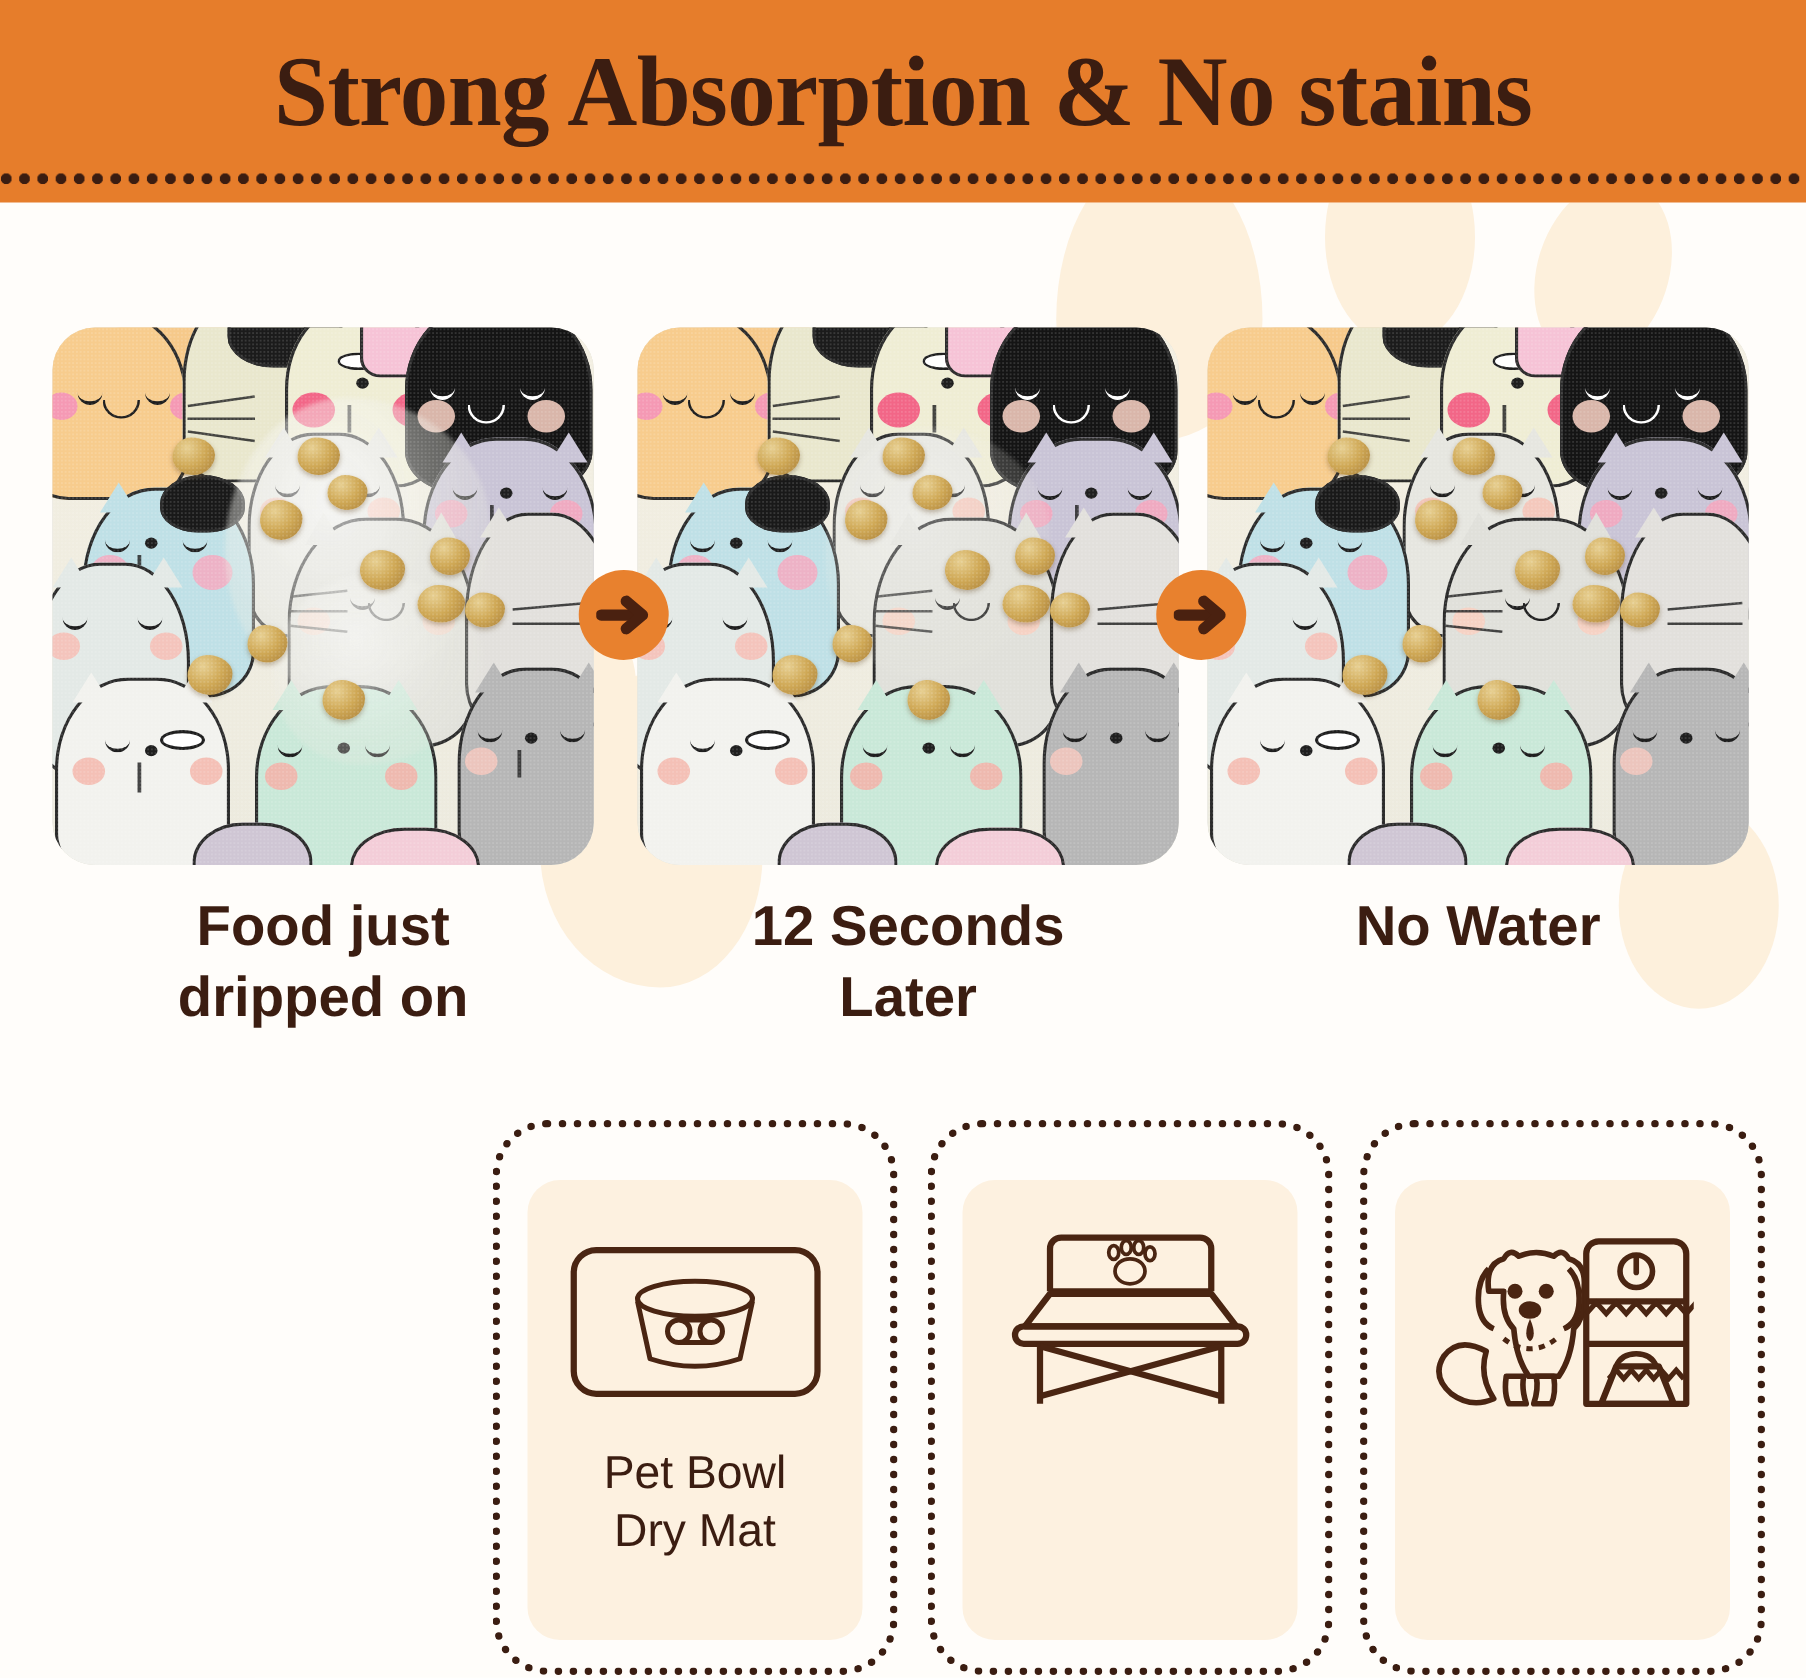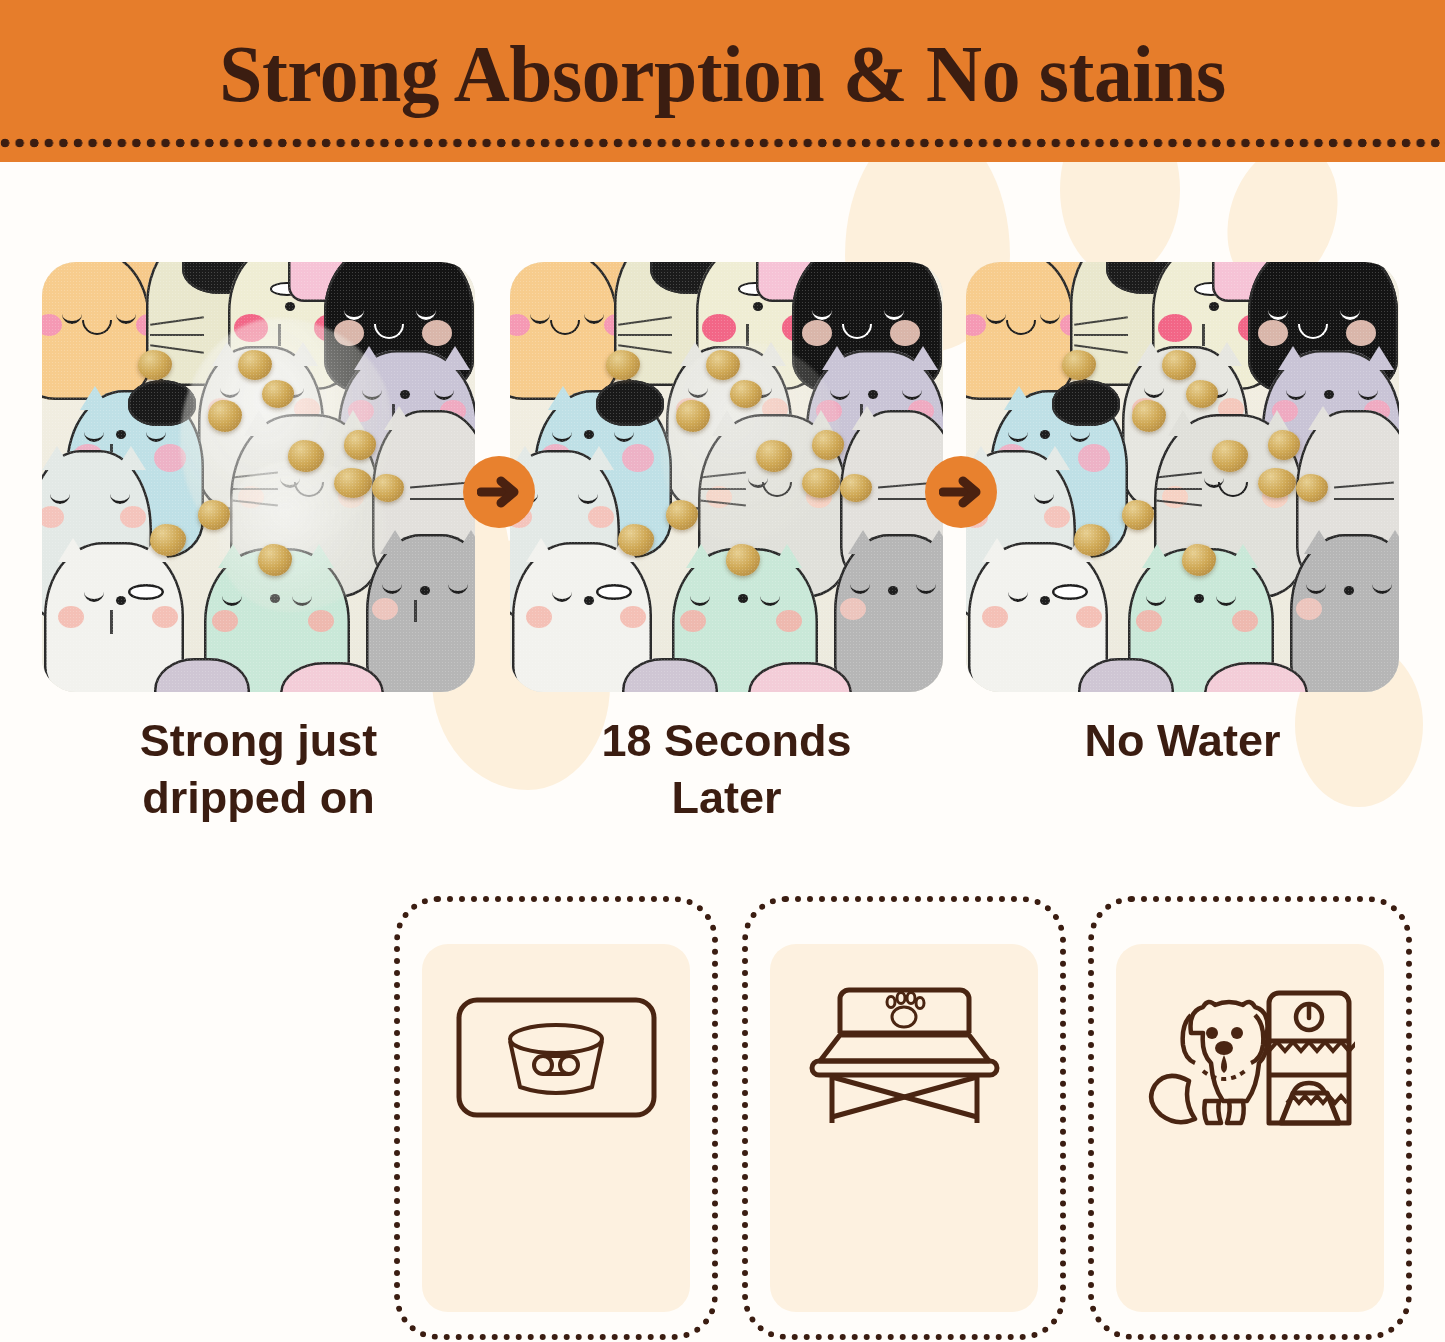--- a/index.html
+++ b/index.html
@@ -620,39 +620,41 @@
     <path d="M24 9 L37 20 L24 31" stroke="#4a2110" stroke-width="9" stroke-linecap="round" stroke-linejoin="round" fill="none"></path>
   </svg>
 </div>
 <div class="arrow-badge a2">
   <svg width="44" height="40" viewBox="0 0 44 40" aria-hidden="true">
     <path d="M4 20 H29" stroke="#4a2110" stroke-width="9" stroke-linecap="round" fill="none"></path>
     <path d="M24 9 L37 20 L24 31" stroke="#4a2110" stroke-width="9" stroke-linecap="round" stroke-linejoin="round" fill="none"></path>
   </svg>
 </div>
 
-<div class="caption c1">Strong just
+<div class="caption c1">Food just
 dripped on</div>
-<div class="caption c2">18 Seconds
+<div class="caption c2">12 Seconds
 Later</div>
 <div class="caption c3">No Water</div>
 
 <div class="cards">
 
 
   <div class="card k2">
     <div class="card-inner">
       <div class="card-icon">
         <svg width="205" height="125" viewBox="0 0 205 125" aria-hidden="true">
           <rect x="5" y="5" width="195" height="115" rx="18" fill="none" stroke="#4a2512" stroke-width="5"></rect>
           <ellipse cx="102" cy="44" rx="46" ry="14" fill="none" stroke="#4a2512" stroke-width="4"></ellipse>
           <path d="M56 46 L66 92 Q102 104 138 92 L148 46" fill="none" stroke="#4a2512" stroke-width="4" stroke-linejoin="round"></path>
           <path d="M80 70 a9 9 0 1 1 9 9 h26 a9 9 0 1 1 9 -9 a9 9 0 1 1 -9 -9 h-26 a9 9 0 1 1 -9 9 Z" fill="none" stroke="#4a2512" stroke-width="4"></path>
         </svg>
       </div>
+      <div class="card-label">Pet Bowl
+Dry Mat</div>
     </div>
   </div>
 
   <div class="card k3">
     <div class="card-inner">
       <div class="card-icon">
         <svg width="205" height="145" viewBox="0 0 205 145" aria-hidden="true">
           <path d="M38 48 V14 a9 9 0 0 1 9 -9 H158 a9 9 0 0 1 9 9 V48" fill="none" stroke="#4a2512" stroke-width="5"></path>
           <line x1="38" y1="48" x2="167" y2="48" stroke="#4a2512" stroke-width="5"></line>
           <path d="M38 50 L18 76 H187 L167 50 Z" fill="none" stroke="#4a2512" stroke-width="5" stroke-linejoin="round"></path>

